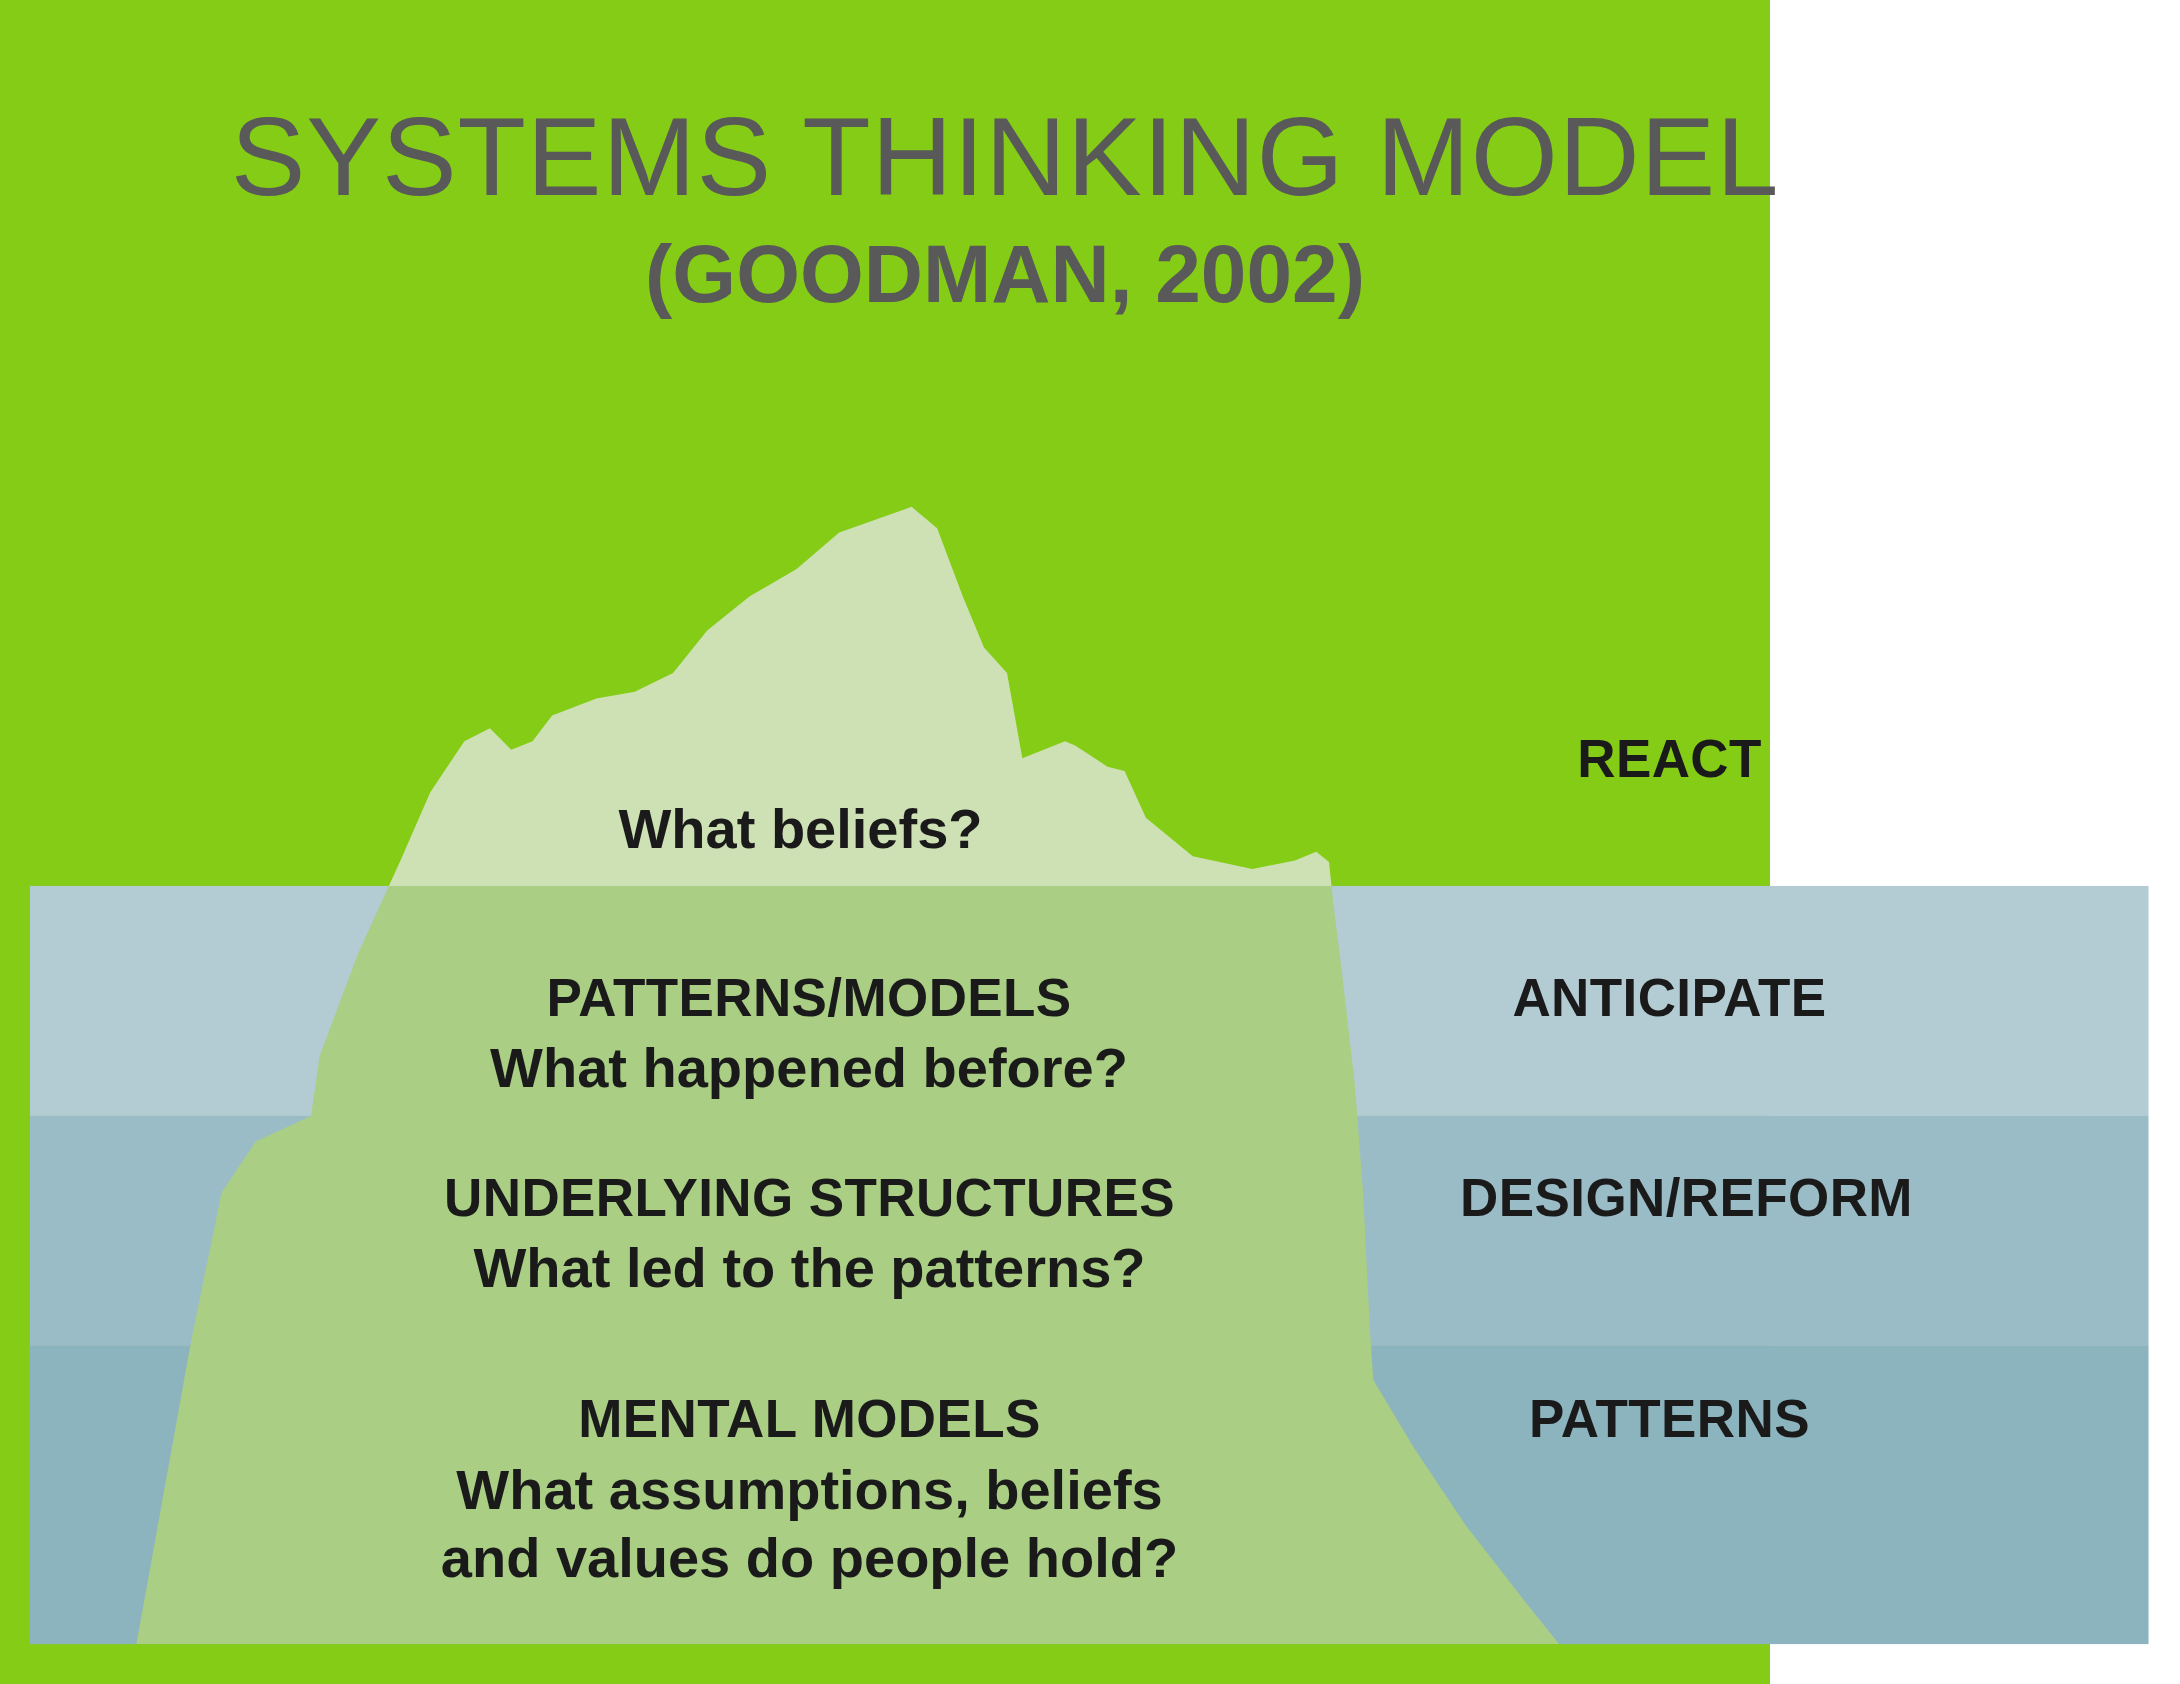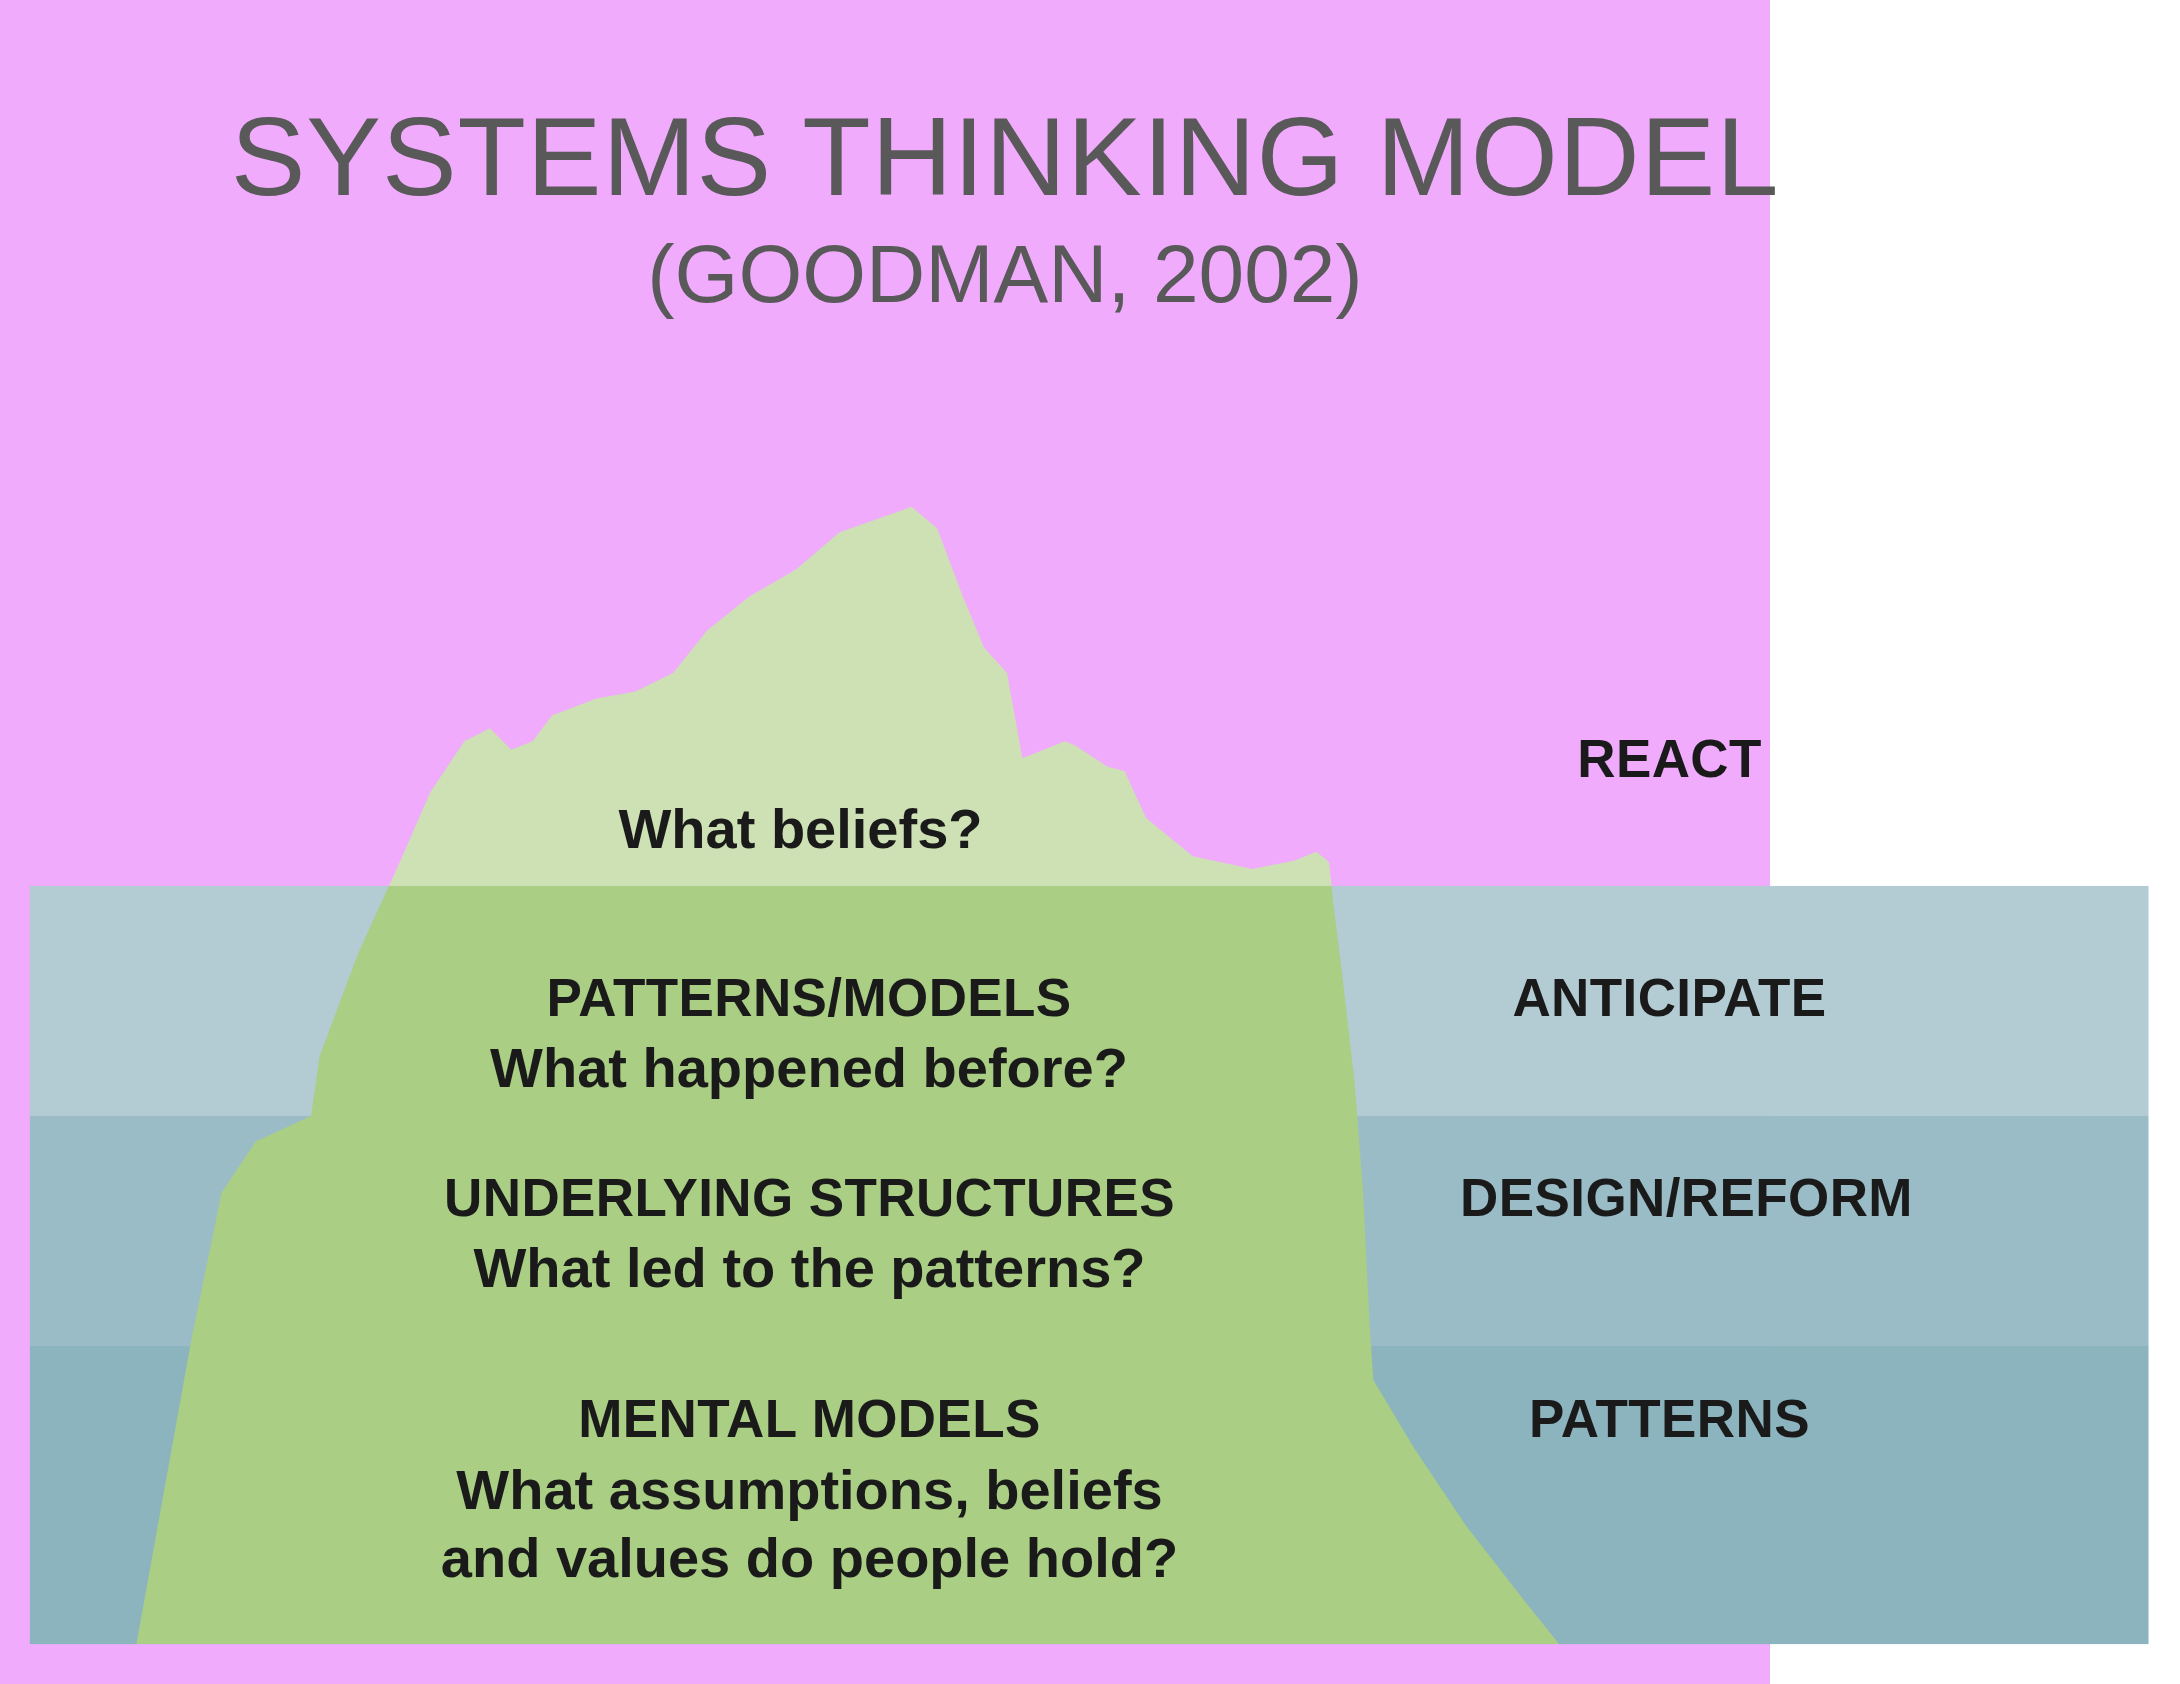--- a/index.html
+++ b/index.html
@@ -10,21 +10,21 @@
   body {
     width: 2181px;
     height: 1685px;
     font-family: "Liberation Sans", sans-serif;
     overflow: hidden;
   }
   #stage {
     position: relative;
     width: 1770px;
     height: 1685px;
-    background: #f0abfc;
+    background: #84cc16;
   }
 
   
   .title-block {
     position: absolute;
     left: 0;
     top: 101px;
     width: 2010px;
     text-align: center;
   }
@@ -34,21 +34,21 @@
     line-height: 1.0;
     font-weight: 400;
     color: #595959;
     letter-spacing: 0.9px;
     white-space: nowrap;
   }
   .title-sub {
     font-family: "Liberation Sans", sans-serif;
     font-size: 82px;
     line-height: 1.0;
-    font-weight: 400;
+    font-weight: 700;
     color: #595959;
     margin-top: 20.4px;
     white-space: nowrap;
   }
 
   
   #scene {
     position: absolute;
     left: 0;
     top: 0;

